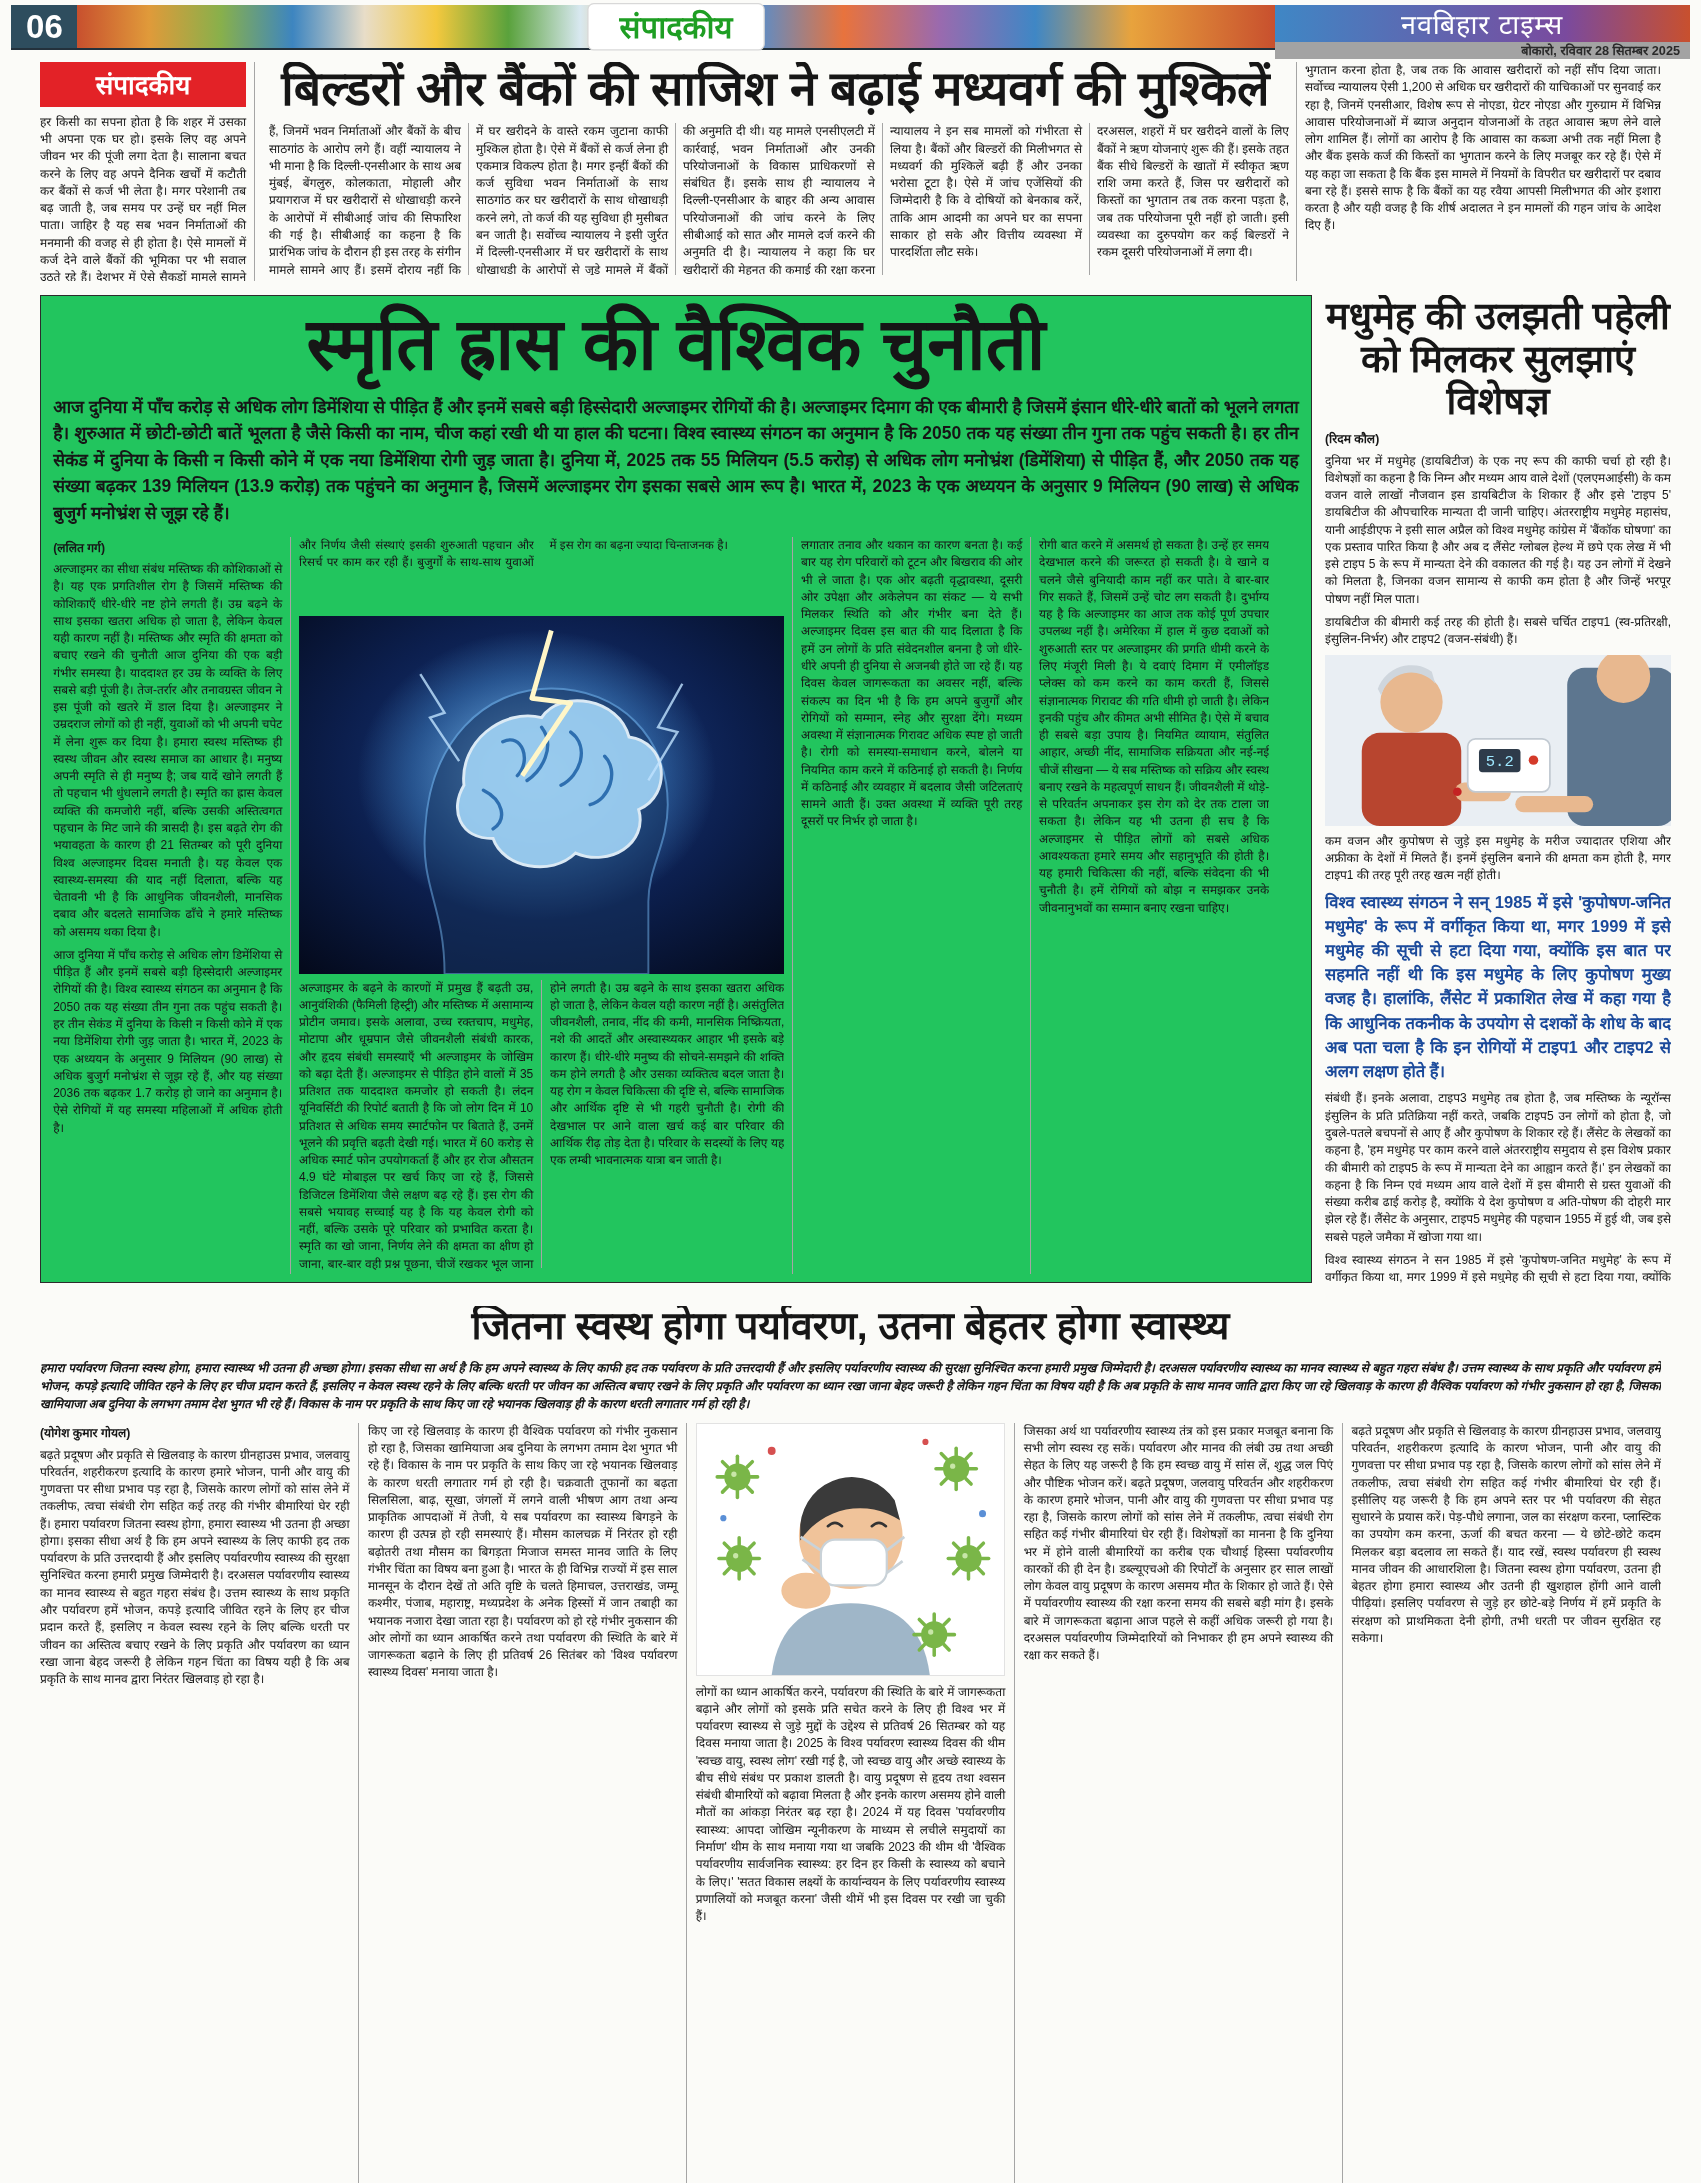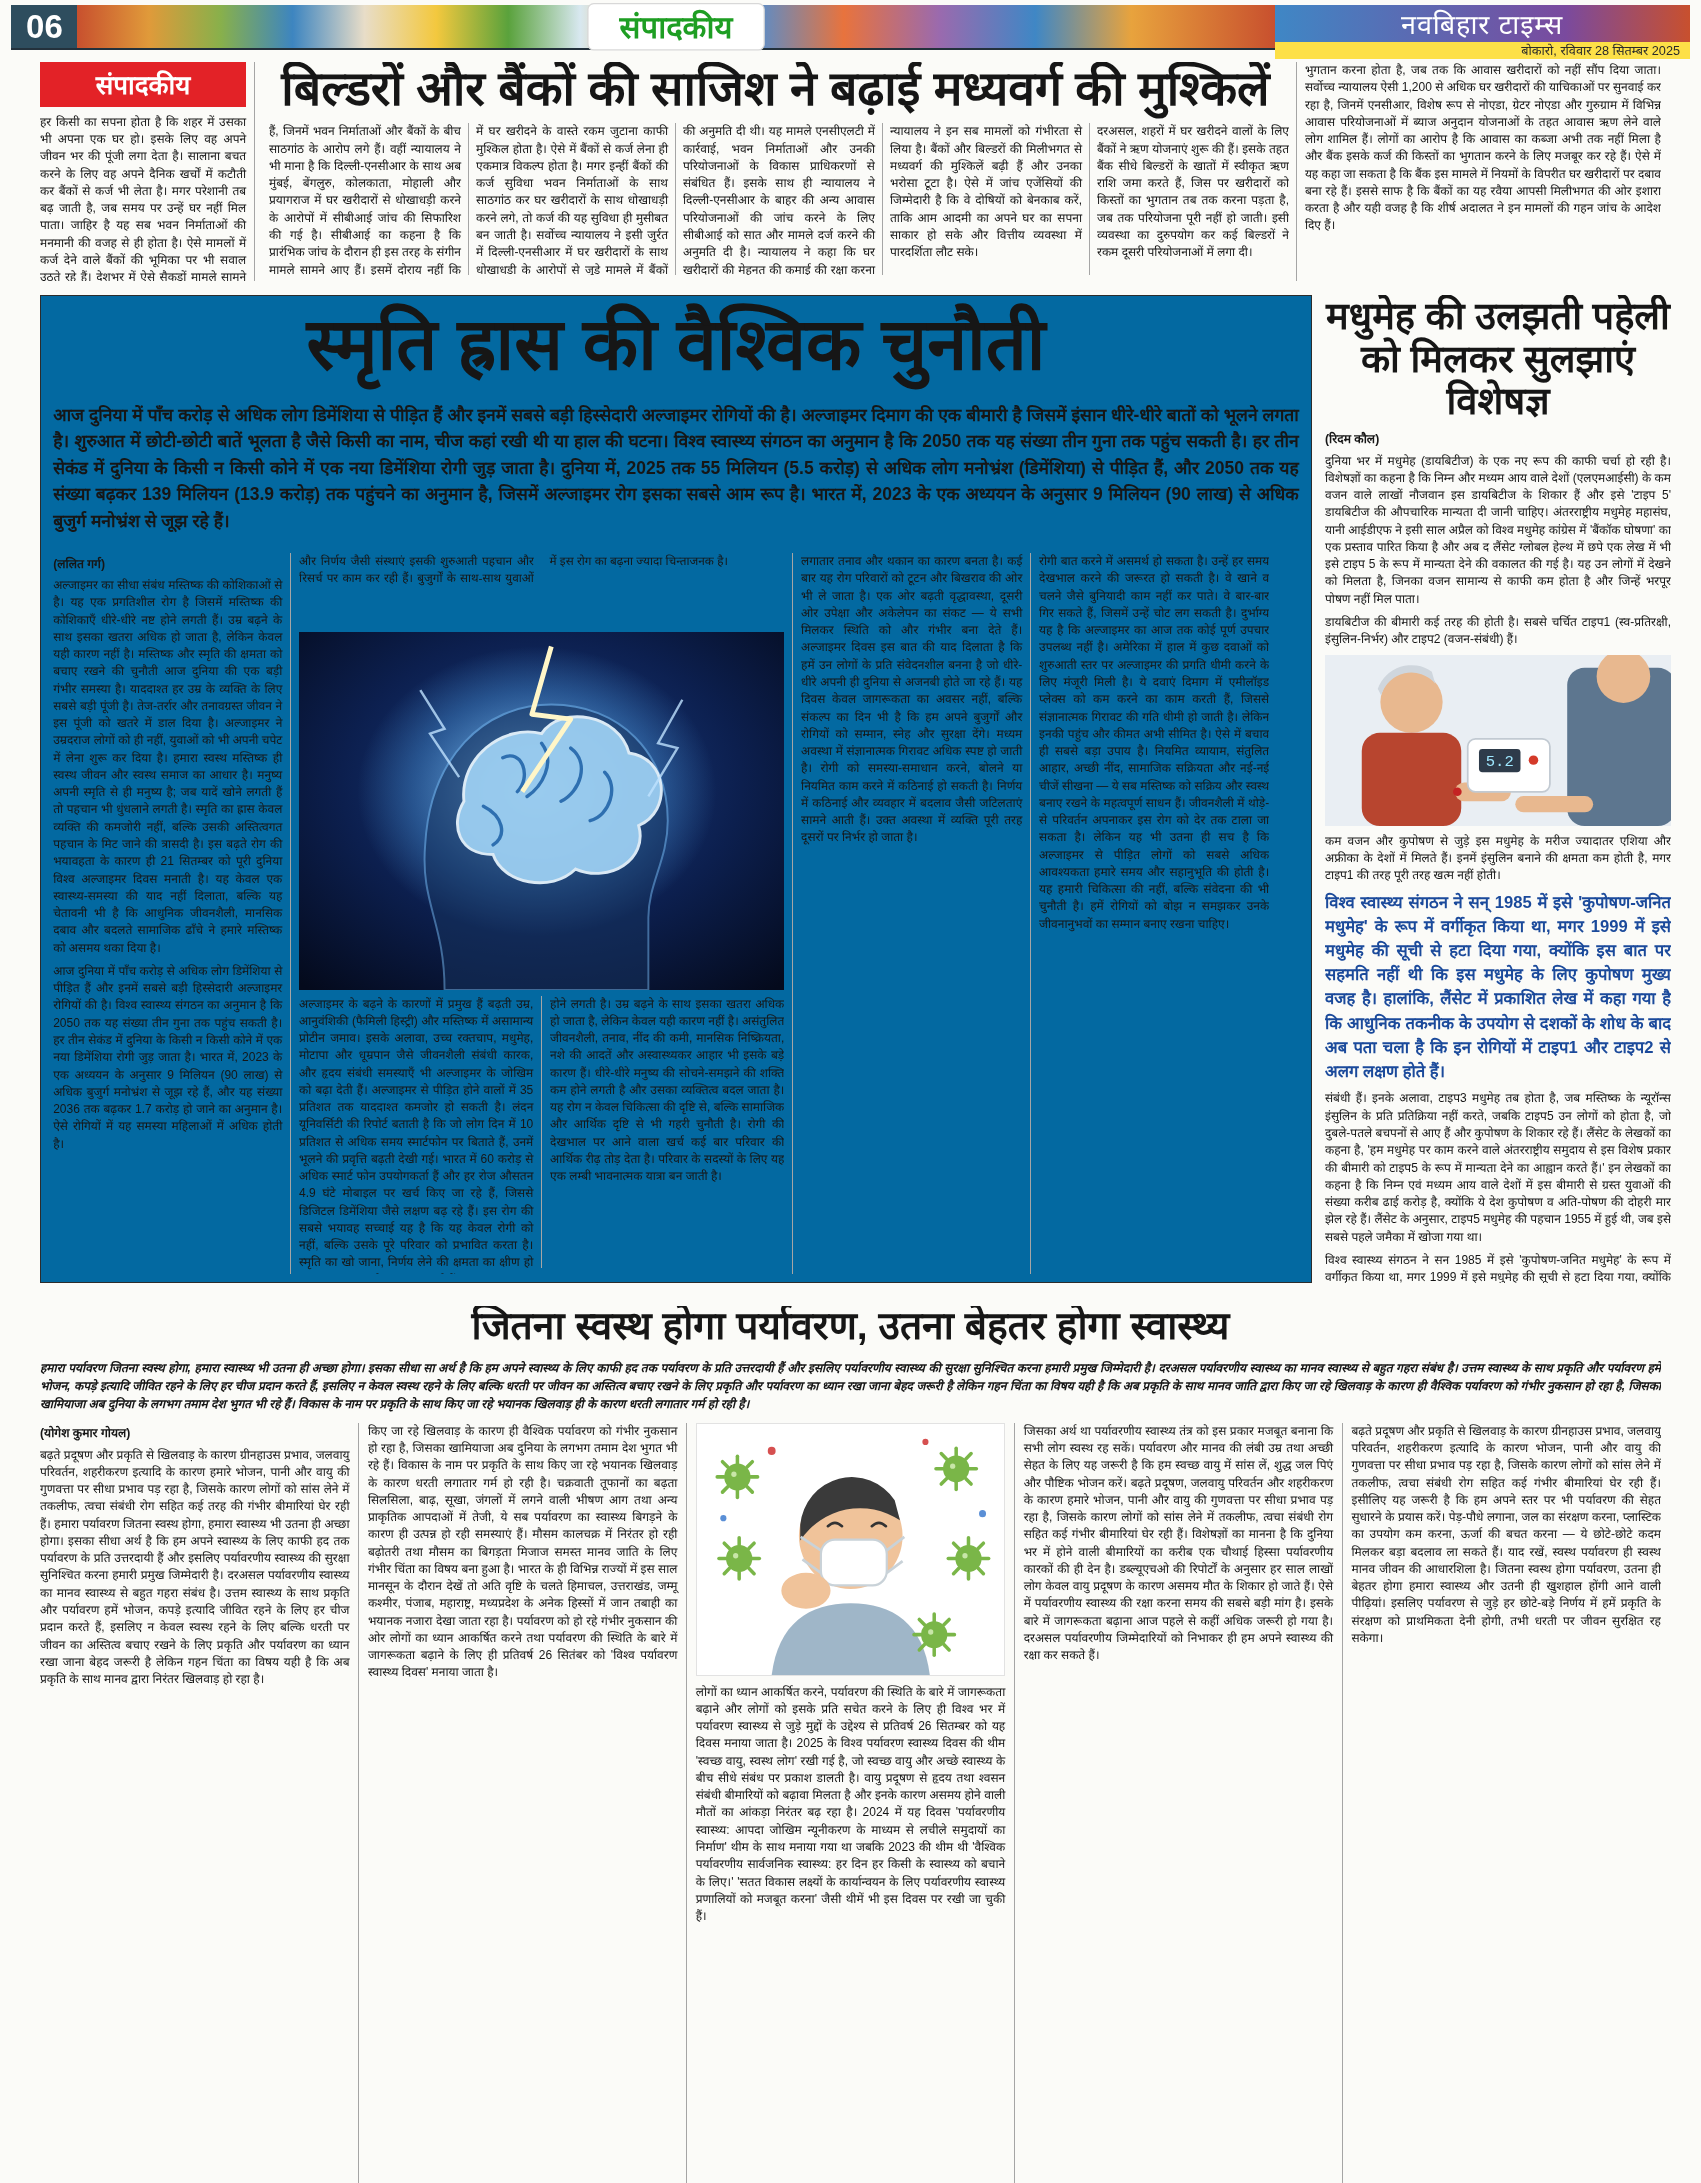--- a/index.html
+++ b/index.html
@@ -7,39 +7,39 @@
   body{background:#fbfbf8;font-family:"Liberation Sans","DejaVu Sans",sans-serif;color:#161616;position:relative;overflow:hidden;}
   .page{position:absolute;inset:0;}
 
   
   .masthead{position:absolute;top:5.2px;left:11.4px;right:11.4px;height:45px;display:flex;align-items:stretch;border-bottom:2.2px solid #23313c;}
   .pageno{width:66px;background:#2e4d5e;color:#fff;font-size:33px;font-weight:bold;display:flex;align-items:center;justify-content:center;}
   .collage{flex:1;position:relative;background:linear-gradient(90deg,#c8502e 0%,#e09a3a 6%,#88b04b 12%,#3d85c0 18%,#e8ddc8 24%,#f3c83e 30%,#5aa23c 36%,#d8e8f0 42%,#f2b84b 48%,#4a90d9 56%,#e8733d 64%,#9a6aae 72%,#3f87c5 80%,#e8a33d 88%,#c8502e 100%);}
   .section-badge{position:absolute;left:50%;top:50%;transform:translate(-50%,-50%);background:#fff;padding:1.7px 31px;border-radius:5.2px;font-size:31px;font-weight:bold;color:#1e9e23;box-shadow:0 0 0 1.3px #d8d8d8;}
   .mast-right{width:415px;display:flex;flex-direction:column;}
   .paper-name{flex:1;display:flex;align-items:center;justify-content:center;background:linear-gradient(90deg,#3f87c5,#7a4a9e 70%,#c8502e);color:#fff;font-size:27px;font-weight:normal;letter-spacing:0.9px;}
-  .edition-line{height:16.6px;background:#fde047;font-size:12.7px;font-weight:normal;display:flex;align-items:center;justify-content:flex-end;padding-right:9.6px;color:#2a2a2a;}
+  .edition-line{height:16.6px;background:#a3a3a3;font-size:12.7px;font-weight:bold;display:flex;align-items:center;justify-content:flex-end;padding-right:9.6px;color:#2a2a2a;}
 
   
   .bt{font-size:12px;line-height:1.44;text-align:justify;margin-bottom:6.1px;}
   .byline{font-size:12.2px;font-weight:bold;margin:1.7px 0 5.2px;}
 
   
   .editorial{position:absolute;top:62px;left:40px;right:40px;height:219px;display:flex;overflow:hidden;}
   .ed-col1{width:215px;border-right:0.9px solid #a5a5a5;padding-right:7.9px;overflow:hidden;}
   .ed-label{background:#e32227;color:#fff;font-size:26px;font-weight:bold;text-align:center;padding:4.4px 0;margin-bottom:7px;}
   .ed-main{flex:1;display:flex;flex-direction:column;padding:0 7px;overflow:hidden;}
   .ed-headline{font-size:48px;font-weight:bold;text-align:center;line-height:1.08;padding:0.9px 0 8.7px;}
   .ed-cols{flex:1;display:flex;overflow:hidden;}
   .ed-mid{flex:1;border-right:0.9px solid #a5a5a5;padding:0 7px;overflow:hidden;}
   .ed-mid:last-child{border-right:none;padding-right:0;}
   .ed-right{width:365px;border-left:0.9px solid #a5a5a5;padding-left:7.9px;overflow:hidden;}
 
   
-  .memory{position:absolute;top:295px;left:40px;width:1272px;height:988px;border:1.3px solid #2c2c2c;padding:7.9px 12.2px;display:flex;flex-direction:column;background:#0369a1;gap:8px;}
+  .memory{position:absolute;top:295px;left:40px;width:1272px;height:988px;border:1.3px solid #2c2c2c;padding:7.9px 12.2px;display:flex;flex-direction:column;background:#22c55e;}
   .mem-headline{font-size:72px;font-weight:bold;text-align:center;line-height:1.04;padding:3.5px 0 11.4px;}
   .mem-intro{font-size:17.5px;font-weight:bold;line-height:1.52;text-align:justify;}
   .mem-body{flex:1;display:flex;margin-top:10.5px;overflow:hidden;}
   .mem-col{width:238px;border-right:0.9px solid #a5a5a5;padding:0 7.9px;overflow:hidden;}
   .mem-col.first{padding-left:0;}
   .mem-col.last{border-right:none;padding-right:0;}
   .mem-mid{width:502px;border-right:0.9px solid #a5a5a5;padding:0 7.9px;display:flex;flex-direction:column;overflow:hidden;}
   .mid-top{columns:2;column-gap:15.7px;height:74px;overflow:hidden;font-size:11.8px;line-height:1.44;text-align:justify;}
   .mem-image{height:358px;margin:5.2px 0;background:#06102a;}
   .mem-image svg{display:block;width:100%;height:100%;}

